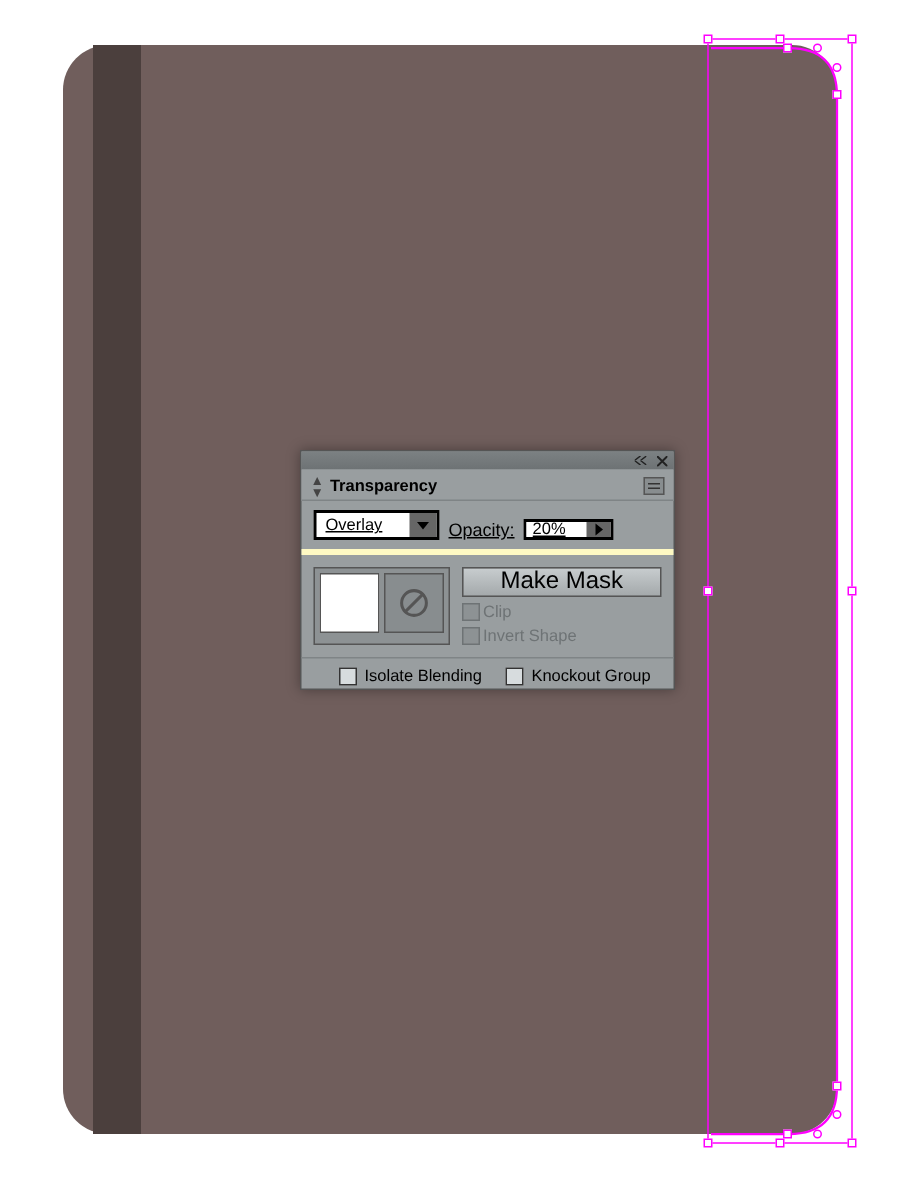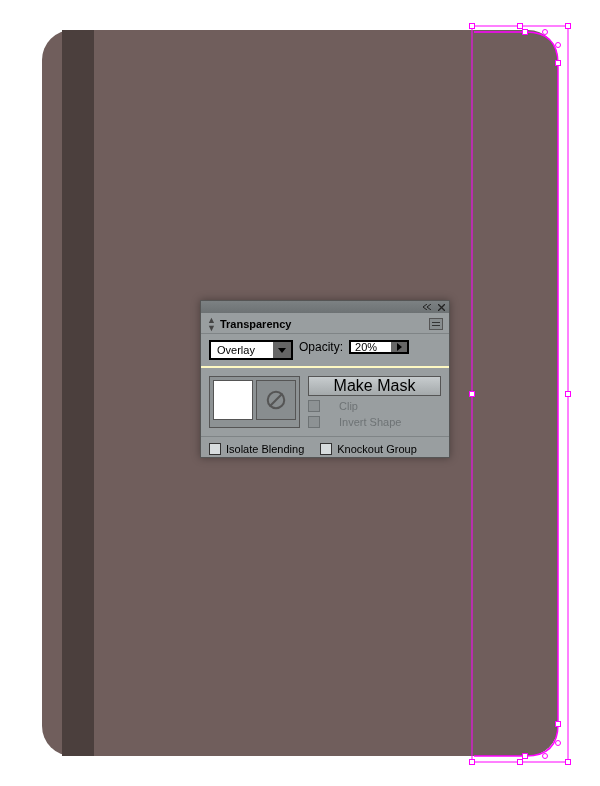--- a/index.html
+++ b/index.html
@@ -102,24 +102,25 @@
   }
   .panel-menu::before,
   .panel-menu::after {
     content:""; position:absolute; left:2px; right:2px; height:1px; background:#333;
   }
   .panel-menu::before { top:3px; box-shadow:0 3px 0 #333; }
   .panel-menu::after  { top:9px; display:none; }
 
   .panel-row1 {
     display:flex;
-    align-items:flex-start;
+    align-items:flex-end;
     gap:6px;
     padding:6px 8px;
-    border-bottom:2px solid #fef9c3;
+    border-bottom:4px solid #fef9c3;
+    text-decoration:underline;
   }
   .dropdown {
     display:flex;
     align-items:center;
     height:20px;
     background:#fff;
     border:2px solid #000;
     cursor:pointer;
   }
   .dropdown .ddtext {
@@ -194,33 +195,33 @@
   .mask-col { display:flex; flex-direction:column; gap:4px; flex:1; }
   .btn {
     height:20px;
     background:linear-gradient(#c7ccce,#a4a9ab);
     border:1px solid #555;
     display:flex; align-items:center; justify-content:center;
     font-size:16px;
     cursor:pointer;
   }
   .chk {
-    display:flex; align-items:center; gap:19px;
+    display:flex; align-items:center; gap:2px;
     font-size:11px;
     color:#6e7375;
   }
   .chk .box {
     width:12px; height:12px;
     border:1px solid #6e7375;
     background:#8d9294;
   }
 
   .panel-row3 {
     display:flex; gap:16px;
-    padding:6px 8px 2px 8px;
+    padding:6px 8px 2px 25px;
   }
   .panel-row4 {
     padding:2px 8px 8px 8px;
   }
   .chk2 {
     display:flex; align-items:center; gap:5px;
     font-size:11px;
   }
   .chk2 .box {
     width:12px; height:12px;

